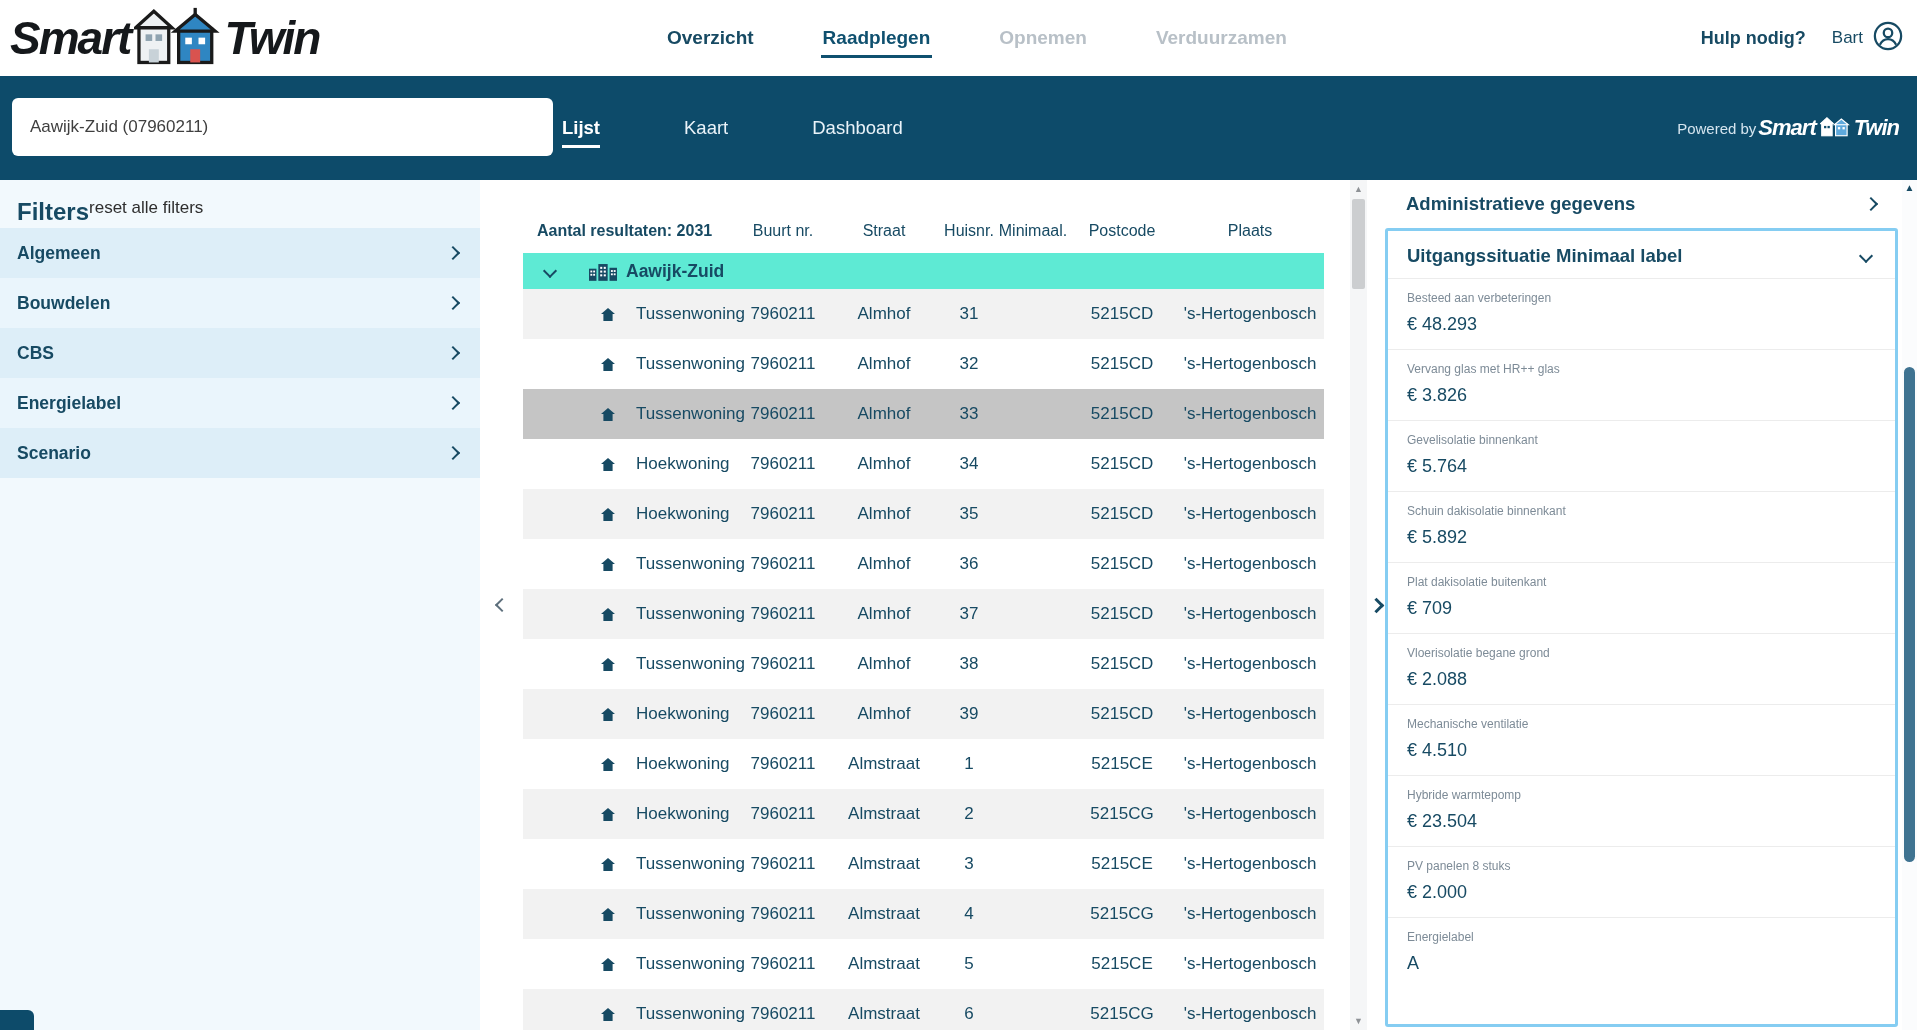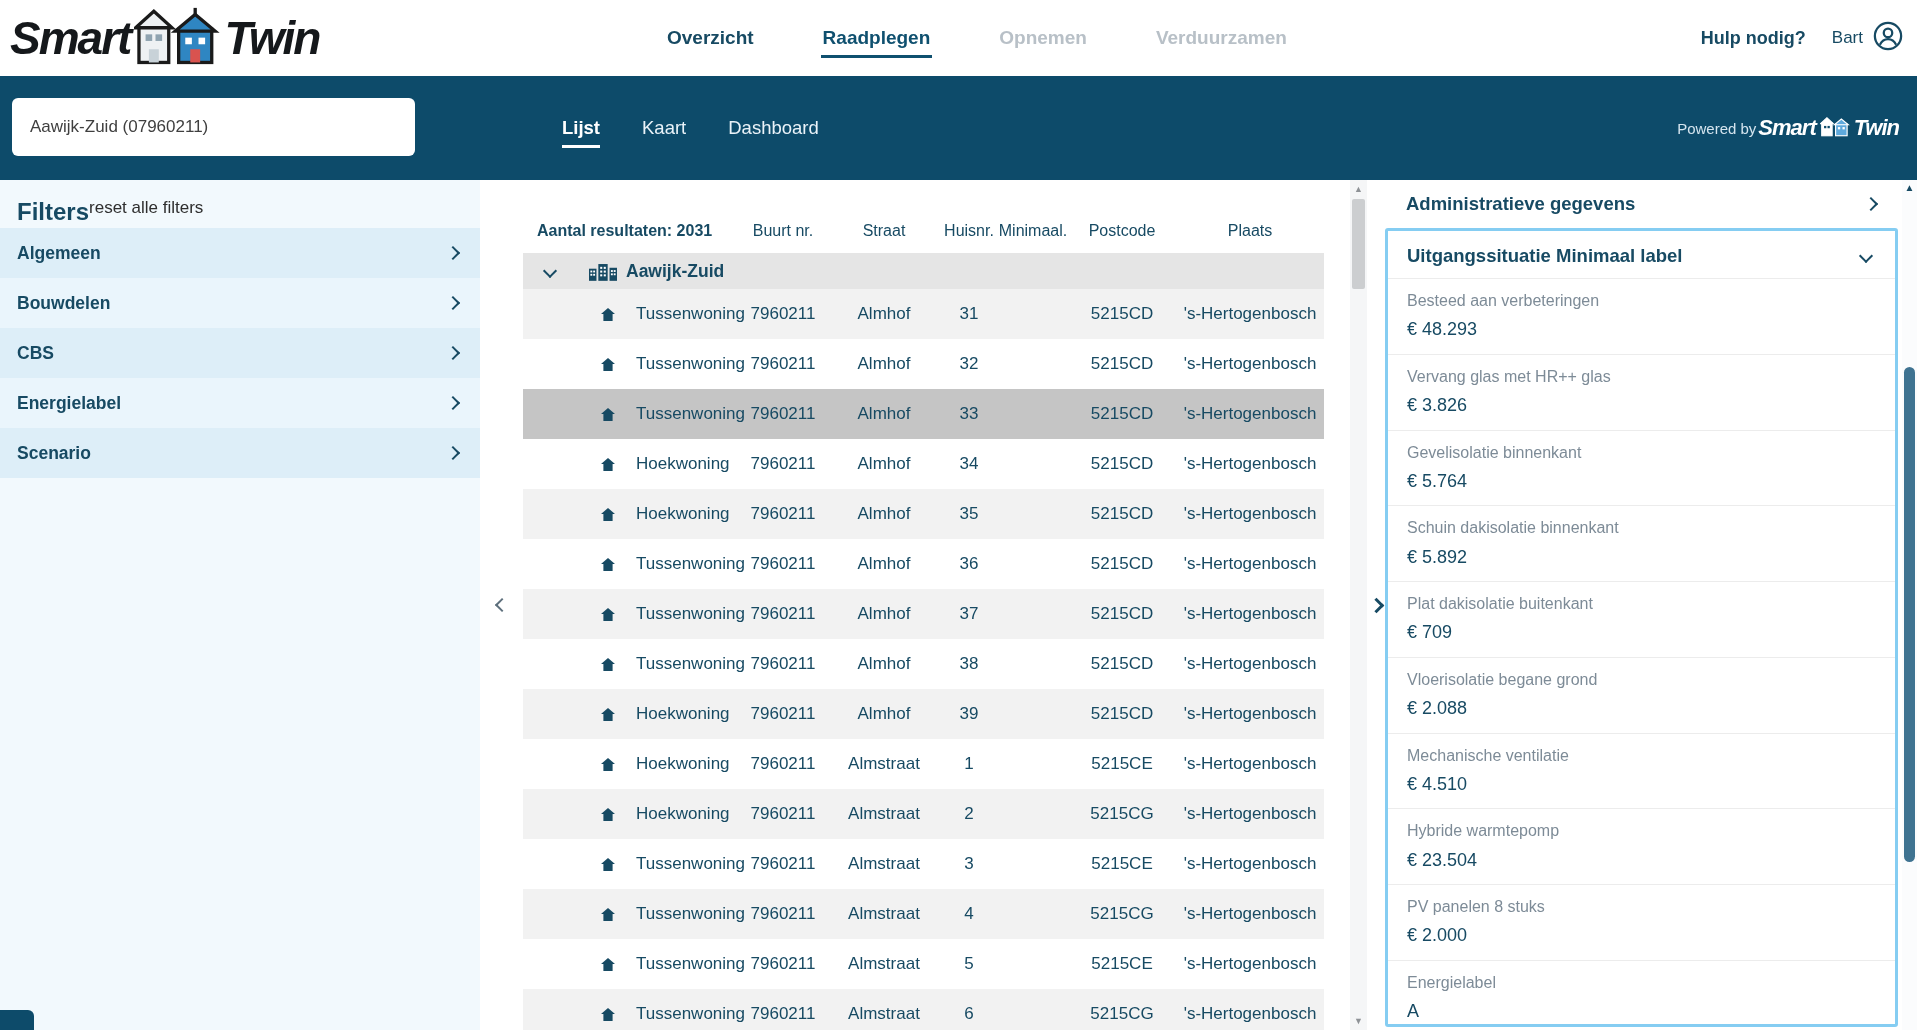--- a/index.html
+++ b/index.html
@@ -13,23 +13,23 @@
   .mainnav{position:absolute;left:665px;top:0;height:100%;display:flex;align-items:center;gap:65px}
   .nav-item{font-size:19px;font-weight:600;color:#174a63;padding:8px 2px 6px;border-bottom:3px solid transparent}
   .nav-item.active{font-weight:700;color:#0f506f;border-bottom-color:#0f506f}
   .nav-item.disabled{color:#b8c0c7}
   .topbar-right{position:absolute;right:14px;top:0;height:100%;display:flex;align-items:center;gap:26px}
   .help{font-size:18px;font-weight:700}
   .user{display:flex;align-items:center;gap:10px;font-size:17px}
 
   
   .darkbar{position:relative;height:104px;background:#0d4b6a}
-  .search{position:absolute;left:12px;top:22px;width:403px;height:58px;border:none;border-radius:6px;
+  .search{position:absolute;left:12px;top:22px;width:541px;height:58px;border:none;border-radius:6px;
     padding:0 18px;font-size:17px;color:#3f3f3f;font-family:inherit;background:#fff;outline:none}
-  .viewtabs{position:absolute;left:562px;top:0;height:100%;display:flex;align-items:center;gap:42px}
+  .viewtabs{position:absolute;left:562px;top:0;height:100%;display:flex;align-items:center;gap:84px}
   .subtab{color:#eaf3f9;font-size:18.5px;padding:8px 0 6px;border-bottom:3px solid transparent}
   .subtab.active{font-weight:700;color:#fff;border-bottom-color:#fff}
   .powered{position:absolute;right:18px;top:0;height:100%;display:flex;align-items:center;gap:2px}
   .powered-text{color:#d5e5ef;font-size:15px}
   .powered-brand{display:flex;align-items:center;gap:4px}
   .powered-word{color:#fff;font-size:22px;font-weight:700;font-style:italic;letter-spacing:-1px}
 
   
   .content{position:relative;height:850px}
 
@@ -51,21 +51,21 @@
   .gutter-right{position:absolute;left:1367px;top:0;width:18px;height:100%;background:#fff;
     display:flex;align-items:center;justify-content:center}
   .gutter-right .chev{color:#174a63;border-width:3px;width:11px;height:11px}
 
   
   .table-area{position:absolute;left:523px;top:0;width:801px;height:100%;background:#fff;overflow:hidden}
   .thead,.trow{display:grid;grid-template-columns:215px 90px 112px 58px 70px 108px 148px}
   .thead{height:73px;align-items:end;padding-bottom:13px}
   .results{font-size:16px;font-weight:700;padding-left:14px;white-space:nowrap}
   .hcol{font-size:16px;font-weight:400;text-align:center;white-space:nowrap}
-  .group-row{height:36px;display:flex;align-items:center;background:#e5e5e5}
+  .group-row{height:36px;display:flex;align-items:center;background:#5eead4}
   .gchev{margin-left:22px;color:#174a63}
   .gicon{margin-left:34px;display:flex}
   .gname{margin-left:9px;font-size:17.5px;font-weight:600}
   .trow{height:50px;align-items:center;font-size:17px}
   .trow.g{background:#f2f2f2}
   .trow.w{background:#fff}
   .trow.selected{background:#c5c5c5}
   .cell{text-align:center;white-space:nowrap}
   .cell.type{display:flex;align-items:center;gap:21px;padding-left:78px;text-align:left}
   .house{display:flex}
@@ -80,21 +80,21 @@
   
   .panel{position:absolute;left:1385px;top:0;width:513px;height:100%;background:#fff}
   .panel-head{height:48px;display:flex;align-items:center;padding:0 22px 0 21px}
   .panel-title{font-size:18.5px;font-weight:700}
   .phchev{margin-left:auto;color:#174a63}
   .panel-box{border:3px solid #85cdf2;border-radius:3px;height:799px;overflow:hidden;background:#fff}
   .box-head{display:flex;align-items:center;padding:14px 24px 11px 19px}
   .box-title{font-size:18.5px;font-weight:700}
   .bhchev{margin-left:auto;color:#174a63;border-width:2.4px}
   .ditem{border-top:1px solid #ececec;padding:12px 19px 13px}
-  .dlabel{font-size:16px;line-height:1.2;color:#7d8b97}
+  .dlabel{font-size:12px;line-height:1.2;color:#7d8b97}
   .dvalue{font-size:18px;line-height:1.2;color:#174a63;margin-top:9px}
 
   
   .pscroll{position:absolute;left:1902px;top:0;width:15px;height:100%;background:#fbfcfd}
   .pscroll .up{position:absolute;top:2px;left:0;width:100%;text-align:center;font-size:10px;color:#174a63}
   .pscroll .thumb{position:absolute;left:2px;width:11px;top:187px;height:495px;background:#3f7391;border-radius:6px}
 
   
   .corner{position:absolute;left:0;bottom:0;width:34px;height:20px;background:#0d4b6a;border-radius:0 6px 0 0}
 

